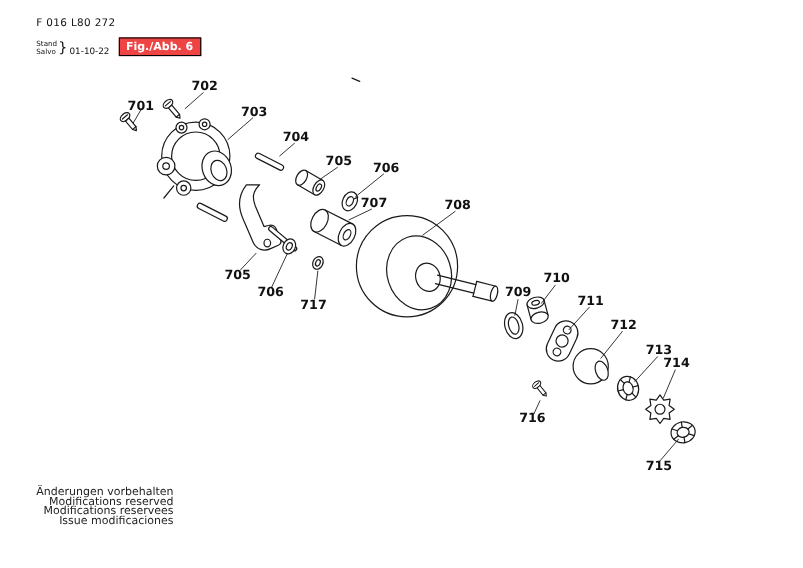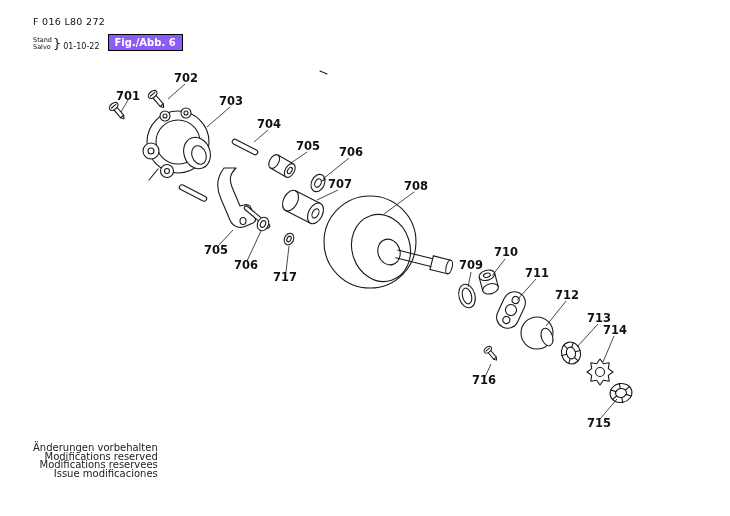--- a/index.html
+++ b/index.html
@@ -8,21 +8,21 @@
     font-family:"DejaVu Sans",sans-serif;color:#111;
   }
   .hdr{position:absolute;left:33px;top:16px;}
   .doc-number{font-size:9.5px;letter-spacing:.3px;}
   .issue-row{position:absolute;left:33px;top:34px;display:flex;align-items:flex-end;}
   .issue-labels{display:flex;flex-direction:column;line-height:7px;}
   .issue-labels span{font-size:6.5px;}
   .brace{font-size:13px;margin:0 2px 0 1px;font-weight:400;}
   .issue-date{font-size:8px;margin-right:8px;}
   .fig-badge{
-    background:#8b5cf6;color:#fff;font-size:10px;font-weight:bold;
+    background:#ef4444;color:#fff;font-size:10px;font-weight:bold;
     padding:2px 6px;border:1px solid #000;white-space:nowrap;
   }
   .footer{position:absolute;left:33px;top:444px;line-height:8.5px;}
   .footer div{font-size:10px;color:#222;text-align:right;}
   svg{position:absolute;left:0;top:0;}
   .callout{
     font-family:"DejaVu Sans",sans-serif;font-size:11.5px;font-weight:bold;fill:#111;
   }
 </style>
 </head>

